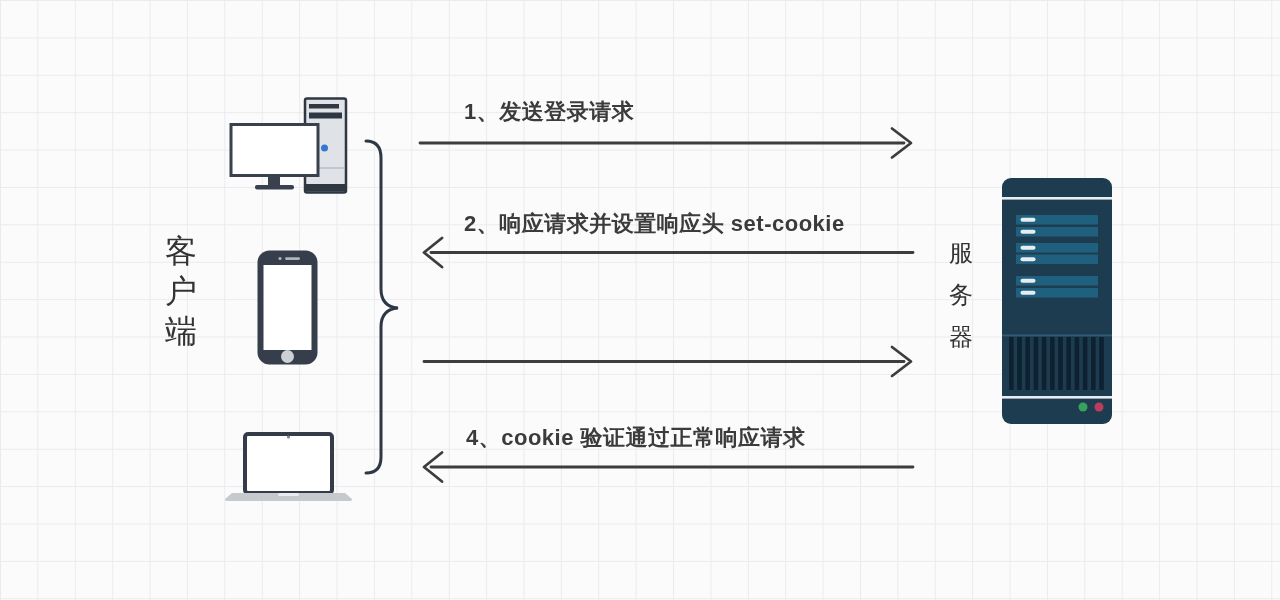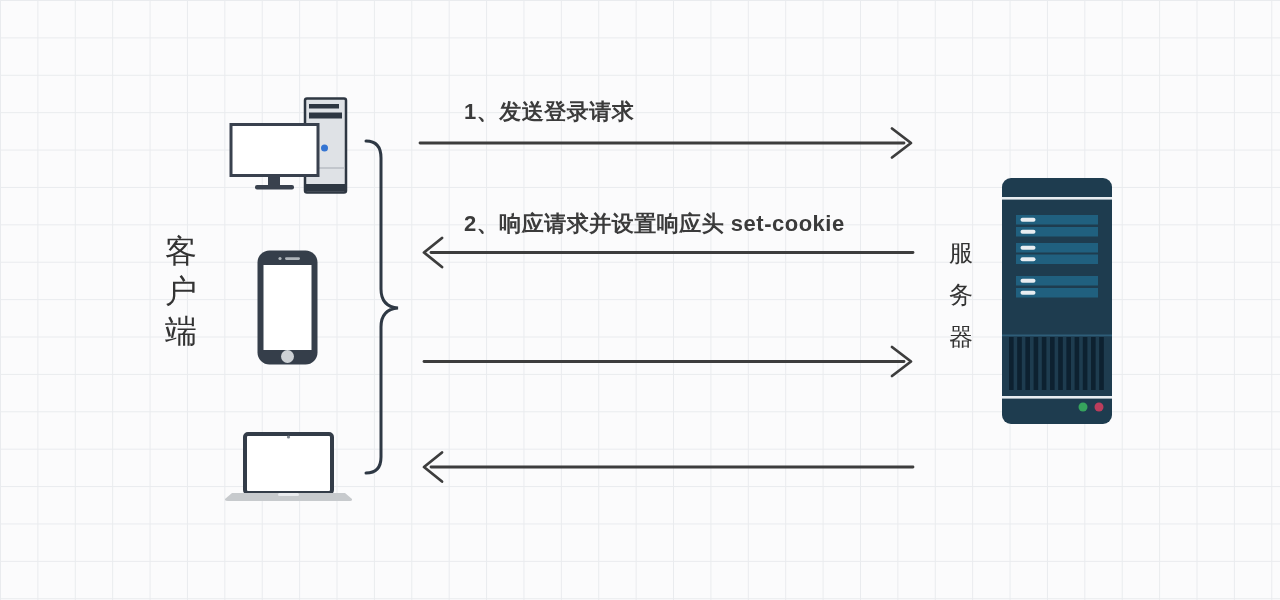--- a/index.html
+++ b/index.html
@@ -125,14 +125,15 @@
     <rect x="0" y="218" width="110" height="2.6" fill="#e8edf1"></rect>
     <circle cx="81" cy="229" r="4.5" fill="#36a35d"></circle>
     <circle cx="97" cy="229" r="4.5" fill="#bb3d5c"></circle>
   </svg>
 
   <div id="client-label" class="vertical-label">客户端</div>
   <div id="server-label" class="vertical-label">服务器</div>
 
   <div id="step1" class="step-label">1、发送登录请求</div>
   <div id="step2" class="step-label">2、响应请求并设置响应头 set-cookie</div>
+  <div id="step4" class="step-label">4、cookie 验证通过正常响应请求</div>
 
 </div>
 
 </body></html>

